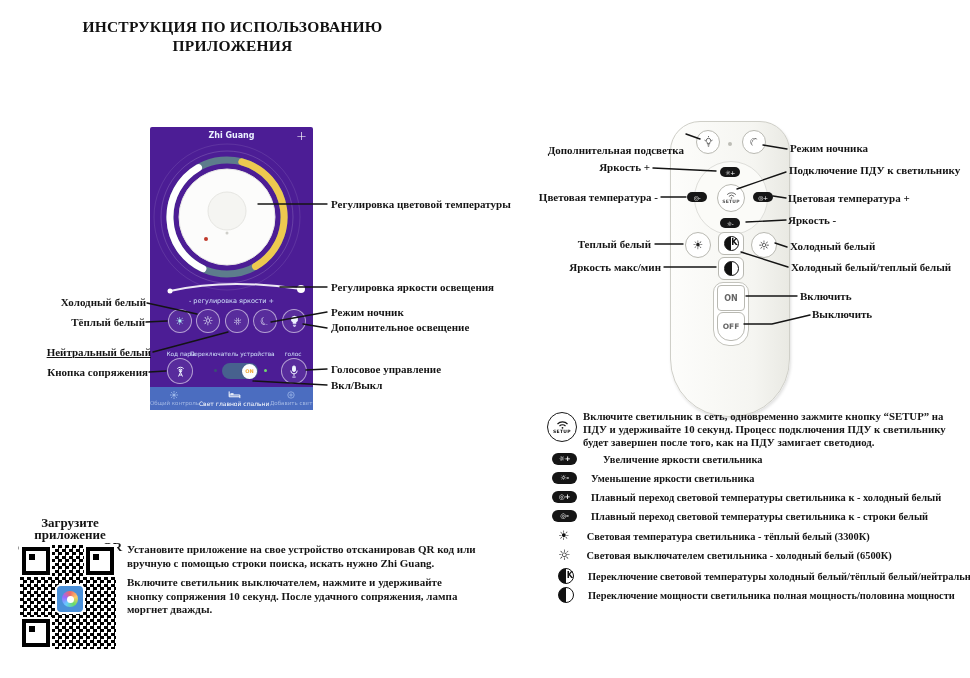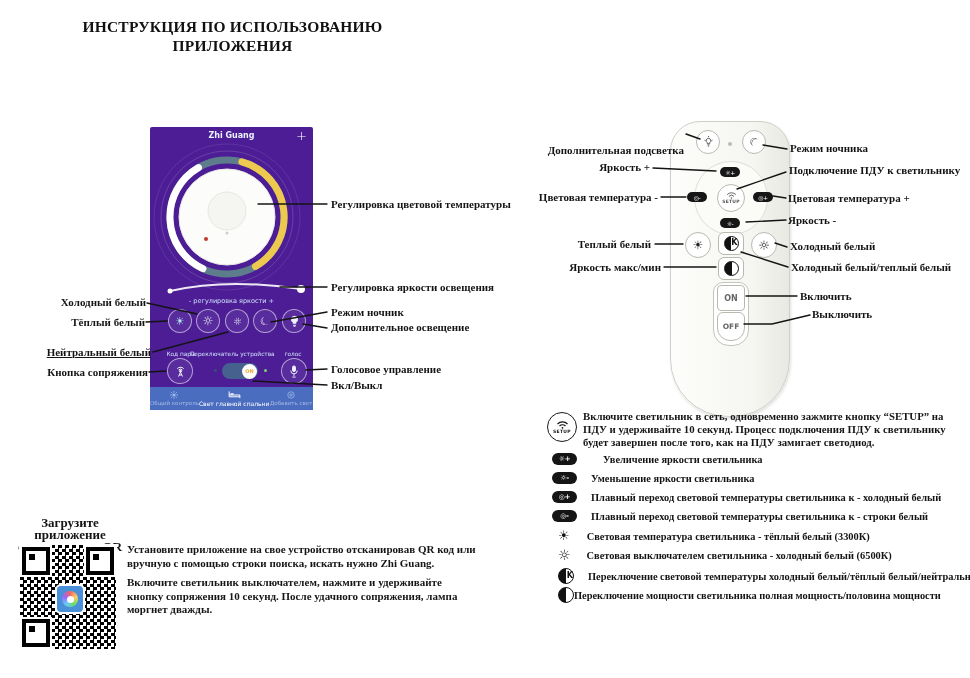--- a/index.html
+++ b/index.html
@@ -326,16 +326,16 @@
     <span class="leg-txt" style="margin-left:16px;">Световая выключателем светильника - холодный белый (6500К)</span>
   </div>
   <div class="leg-row" style="left:558px;top:568px;">
     <span class="ck" style="width:14px;height:14px;">
         <b style="top:2px;">K</b>
       </span>
     <span class="leg-txt" style="margin-left:14px;">Переключение световой температуры холодный белый/тёплый белый/нейтральный белый</span>
   </div>
   <div class="leg-row" style="left:558px;top:587px;">
     <span class="halfc" style="width:14px;height:14px;"></span>
-    <span class="leg-txt" style="">Переключение мощности светильника полная мощность/половина мощности</span>
+    <span class="leg-txt" style="margin-left:14px;">Переключение мощности светильника полная мощность/половина мощности</span>
   </div>
 
 </div>
 
 </body></html>

